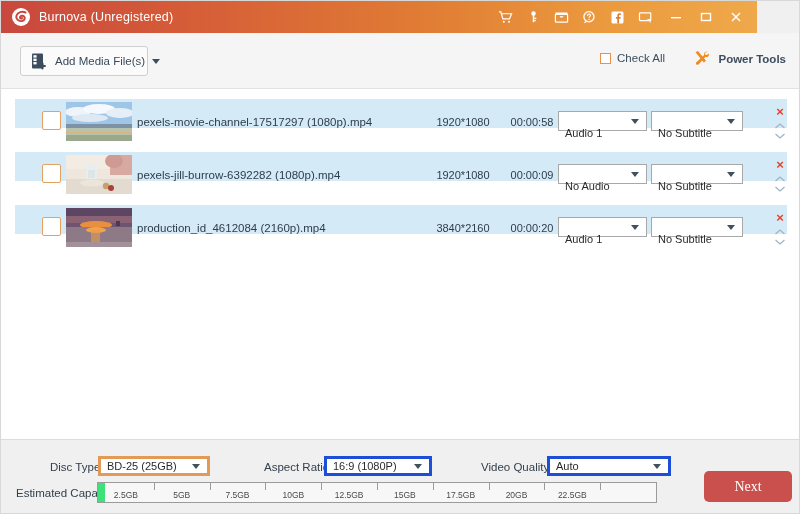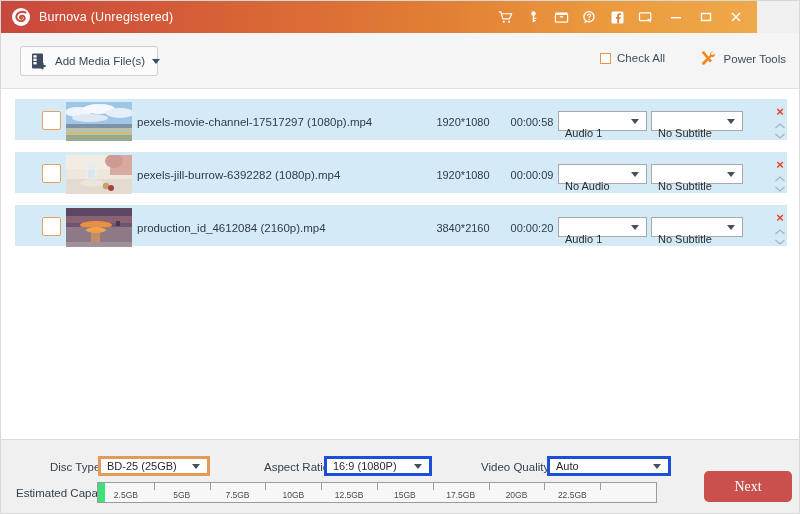--- a/index.html
+++ b/index.html
@@ -78,21 +78,21 @@
     left: 0; top: 32px;
     width: 800px;
     height: 56px;
     background: #f5f5f5;
     border-bottom: 1px solid #e2e2e2;
     box-sizing: border-box;
   }
   .add-media-btn {
     position: absolute;
     left: 19px; top: 13px;
-    width: 138px; height: 30px;
+    width: 128px; height: 30px;
     background: #fbfbfb;
     border: 1px solid #cfcfcf;
     border-radius: 3px;
     display: flex;
     align-items: center;
     box-sizing: border-box;
     cursor: pointer;
   }
   .add-media-icon {
     width: 18px; height: 18px;
@@ -137,36 +137,37 @@
     align-items: center;
     cursor: pointer;
   }
   .power-tools-icon {
     width: 19px; height: 19px;
     margin-right: 7px;
   }
   .power-tools-label {
     font-size: 11.5px;
     color: #3d4d5d;
+    font-weight: bold;
   }
 
   
   .list-area {
     position: absolute;
     left: 0; top: 88px;
     width: 800px;
     height: 350px;
     background: #ffffff;
     overflow: hidden;
   }
   .media-row {
     position: absolute;
     left: 14px;
     width: 772px;
-    height: 41px;
+    height: 29px;
     background: #d4eaf7;
     box-sizing: border-box;
   }
   .row-check {
     position: absolute;
     left: 27px; top: 12px;
     width: 19px; height: 19px;
     background: #ffffff;
     border: 1px solid #e3a262;
     border-radius: 2px;

